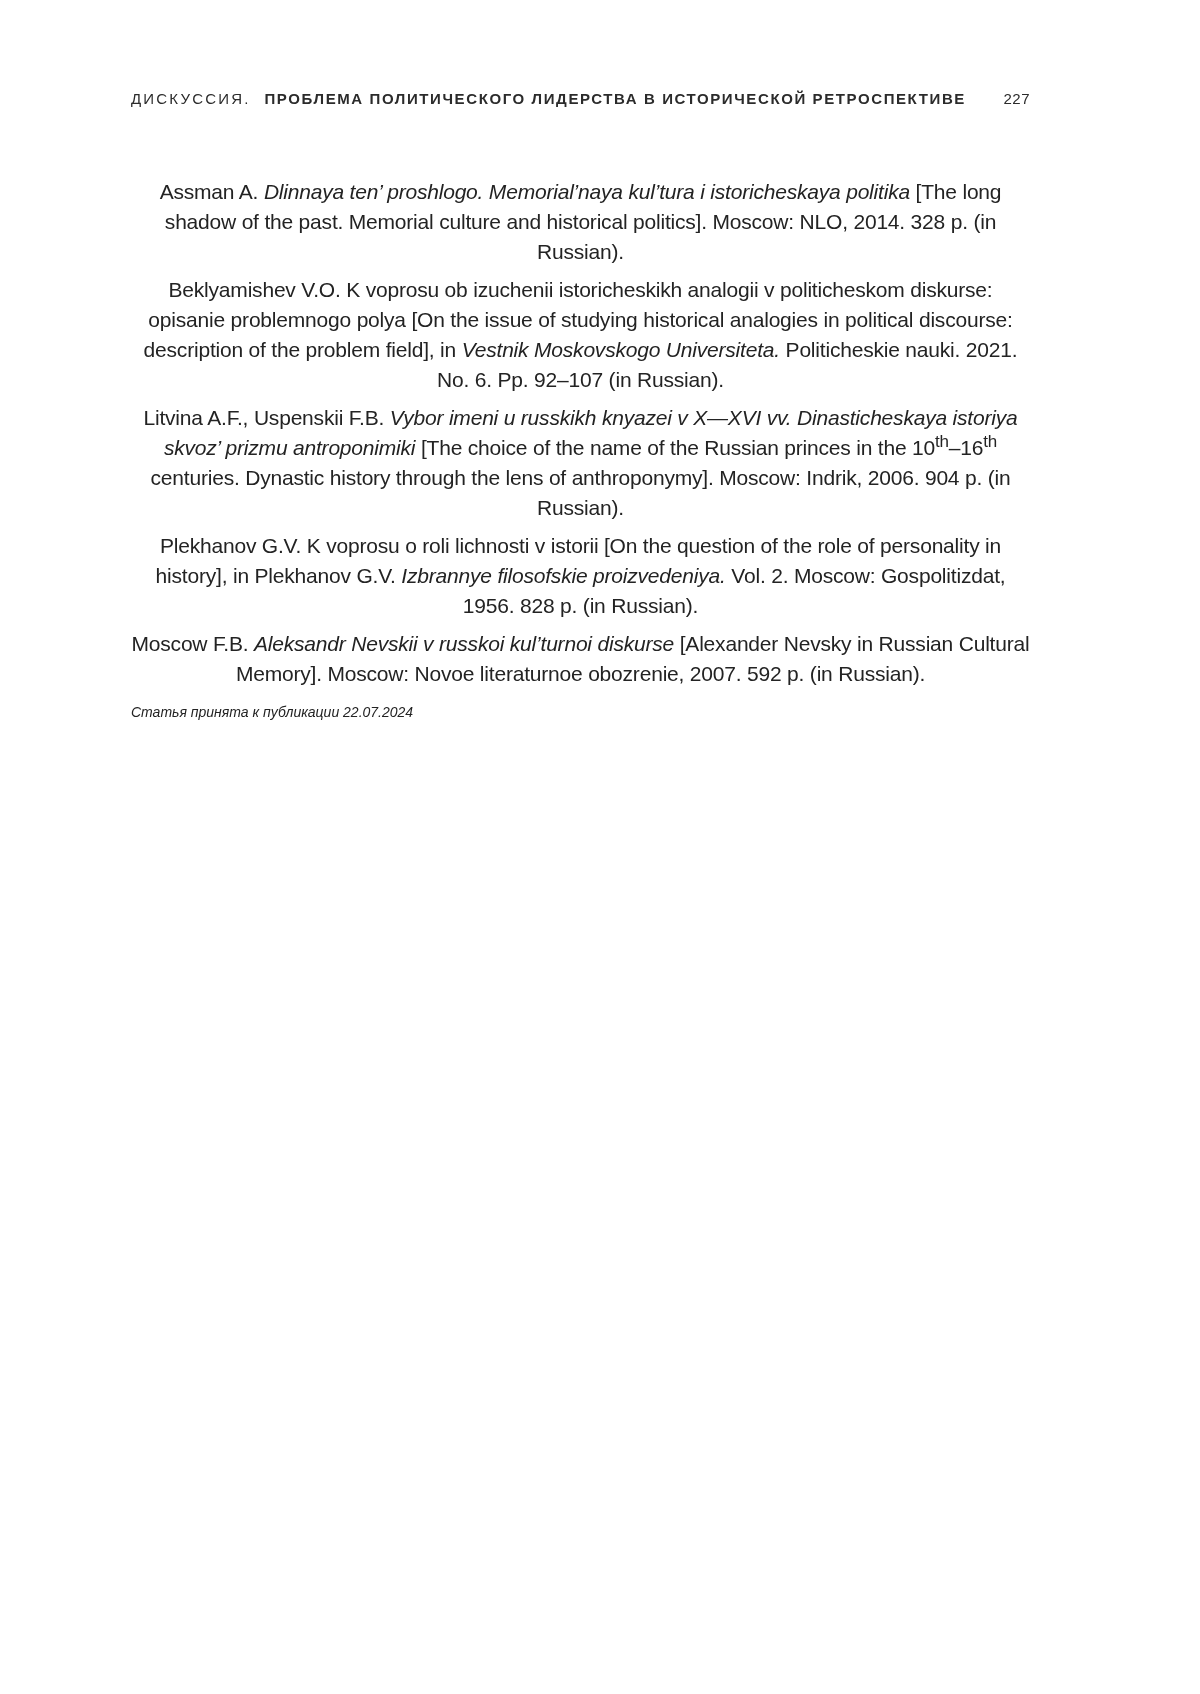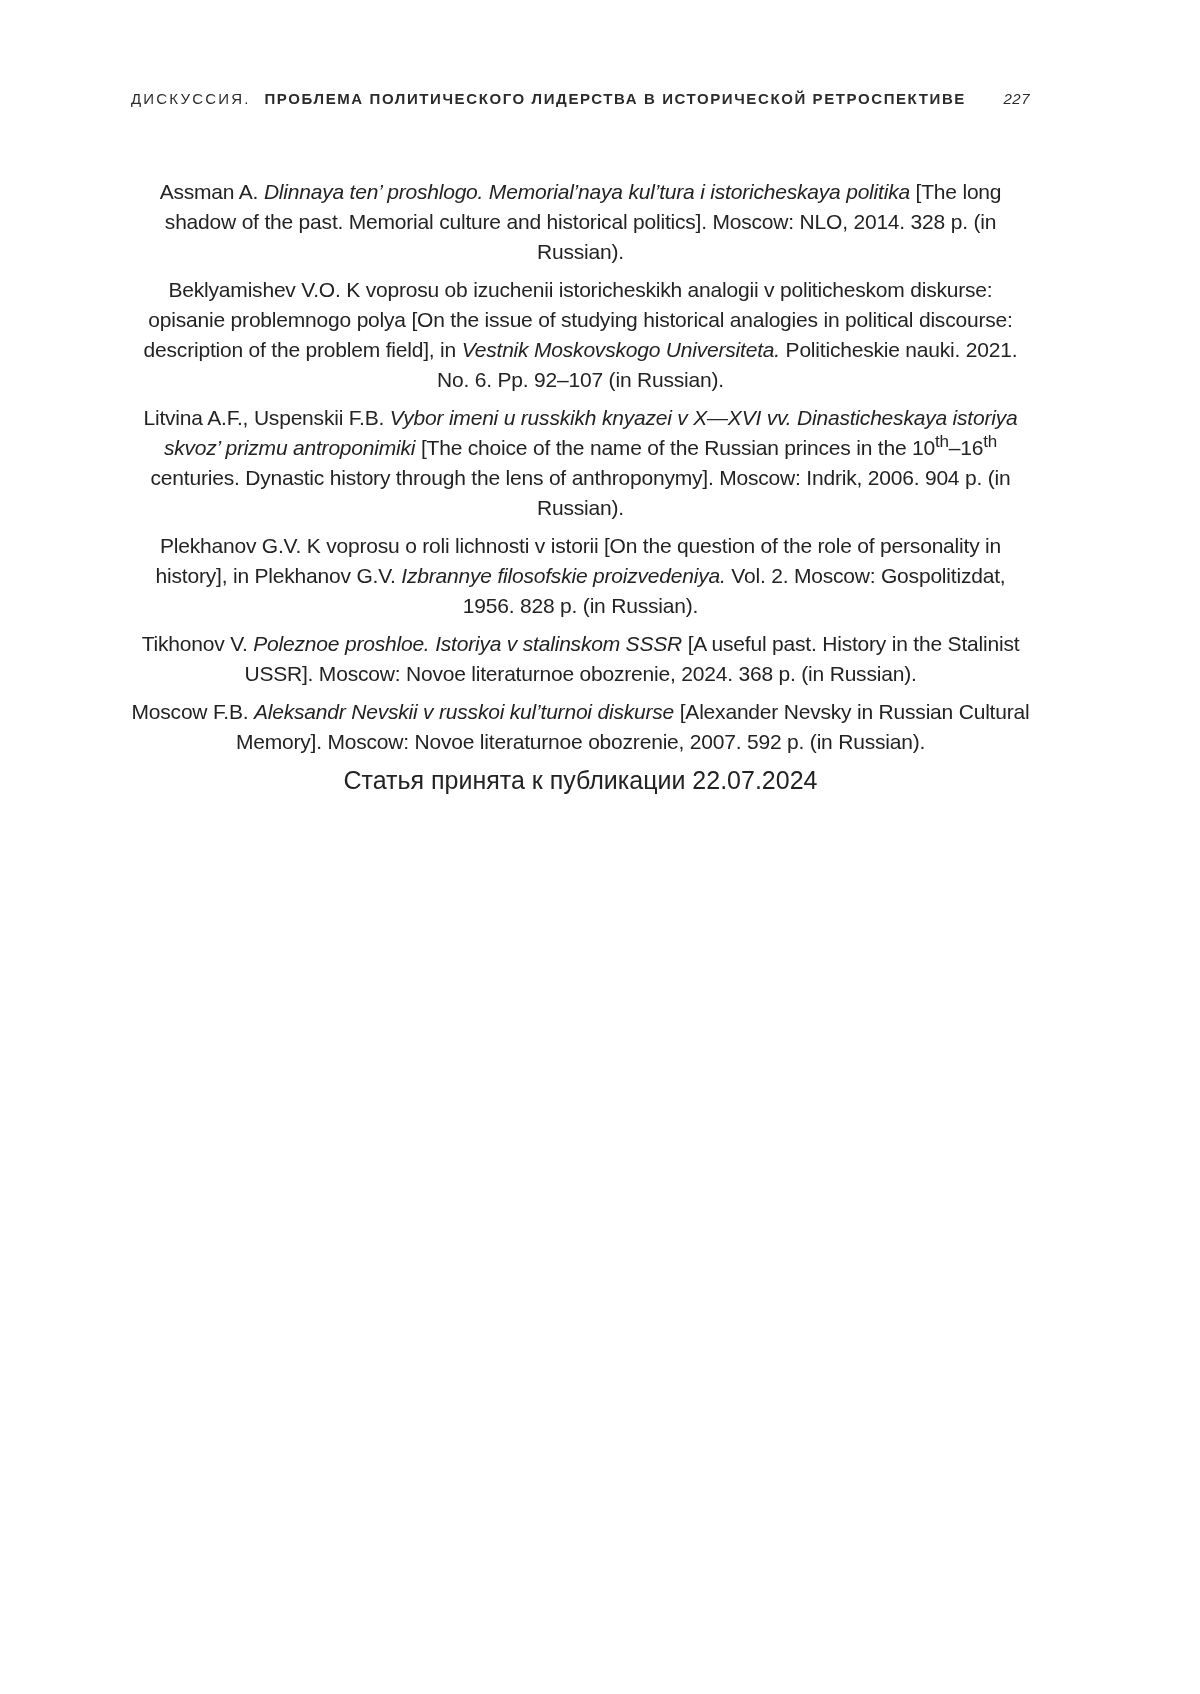--- a/index.html
+++ b/index.html
@@ -38,21 +38,20 @@
   }
   .rh-title {
     font-weight: 700;
     letter-spacing: 1.6px;
   }
   .rh-pagenum {
     font-weight: 400;
     letter-spacing: 0.5px;
     margin-left: 24px;
     flex: 0 0 auto;
-    font-style: italic;
   }
   
   .references-heading {
     font-size: 24px;
     font-weight: 400;
     letter-spacing: 4.5px;
     margin: 0 0 31px 0;
     color: #2a2a2a;
   }
   
@@ -64,23 +63,24 @@
     text-align: center;
   }
   .ref em { font-style: italic; }
   .ref sup {
     font-size: 17px;
     line-height: 0;
     vertical-align: super;
   }
   
   .accepted {
-    font-size: 25px;
+    font-size: 14px;
     line-height: 30px;
-    text-align: center;
+    font-style: italic;
+    text-align: left;
     margin: 5px 0 0 0;
   }
 </style>
 </head>
 <body>
 
 <div class="page">
   <div class="content">
 
     <header class="running-head">
@@ -90,20 +90,19 @@
       </div>
       <span class="rh-pagenum">227</span>
     </header>
 
 
     <div id="refs">
         <p class="ref"><span>Assman A. </span><em>Dlinnaya ten’ proshlogo. Memorial’naya kul’tura i istoricheskaya politika</em><span> [The long shadow of the past. Memorial culture and historical politics]. Moscow: NLO, 2014. 328 p. (in Russian).</span></p>
         <p class="ref"><span>Beklyamishev V.O. K voprosu ob izuchenii istoricheskikh analogii v politicheskom diskurse: opisanie problemnogo polya [On the issue of studying historical analogies in political discourse: description of the problem field], in </span><em>Vestnik Moskovskogo Universiteta.</em><span> Politicheskie nauki. 2021. No. 6. Pp. 92–107 (in Russian).</span></p>
         <p class="ref"><span>Litvina A.F., Uspenskii F.B. </span><em>Vybor imeni u russkikh knyazei v X—XVI vv. Dinasticheskaya istoriya skvoz’ prizmu antroponimiki</em><span> [The choice of the name of the Russian princes in the 10</span><sup>th</sup><span>–16</span><sup>th</sup><span> centuries. Dynastic history through the lens of anthroponymy]. Moscow: Indrik, 2006. 904 p. (in Russian).</span></p>
         <p class="ref"><span>Plekhanov G.V. K voprosu o roli lichnosti v istorii [On the question of the role of personality in history], in Plekhanov G.V. </span><em>Izbrannye filosofskie proizvedeniya.</em><span> Vol. 2. Moscow: Gospolitizdat, 1956. 828 p. (in Russian).</span></p>
-        <p class="ref"><span>Tikhonov V. </span><em>Poleznoe proshloe. Istoriya v stalinskom SSSR</em><span> [A useful past. History in the Stalinist USSR]. Moscow: Novoe literaturnoe obozrenie, 2024. 368 p. (in Russian).</span></p>
         <p class="ref"><span>Moscow F.B. </span><em>Aleksandr Nevskii v russkoi kul’turnoi diskurse</em><span> [Alexander Nevsky in Russian Cultural Memory]. Moscow: Novoe literaturnoe obozrenie, 2007. 592 p. (in Russian).</span></p>
       </div>
 
     <p class="accepted">Статья принята к публикации 22.07.2024</p>
 
   </div>
 </div>
 
 </body></html>

